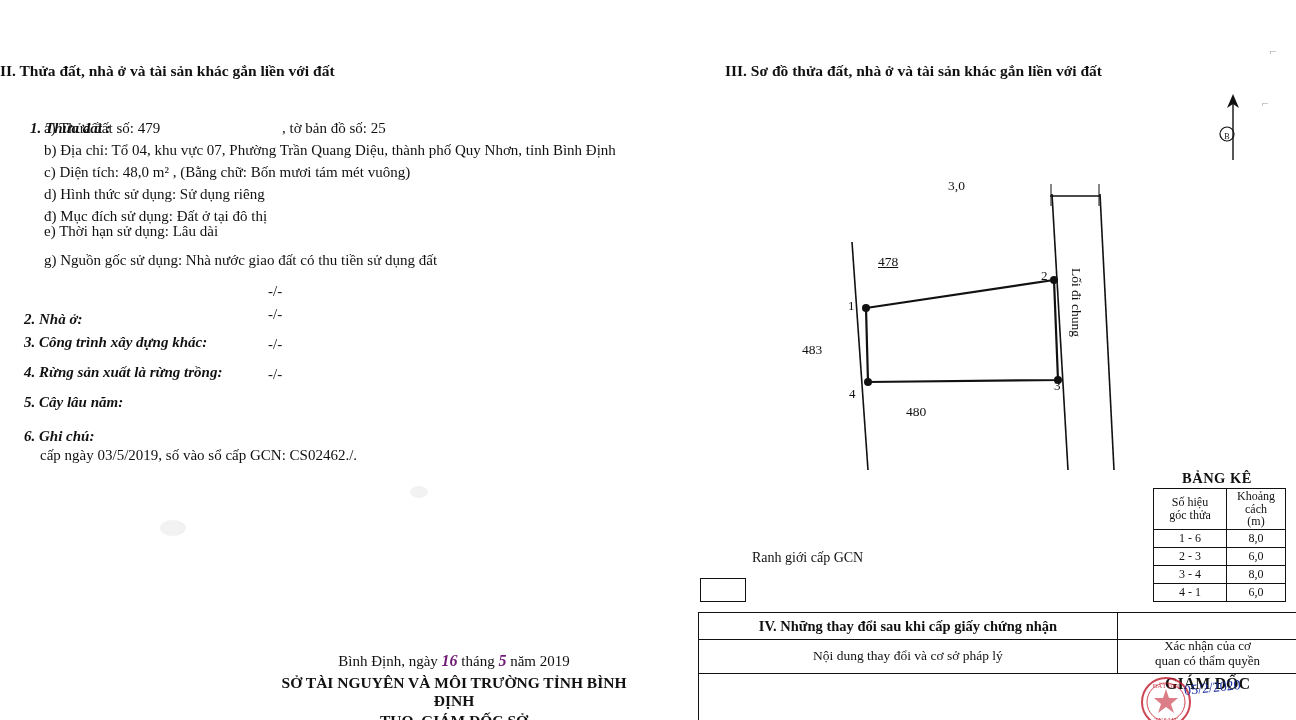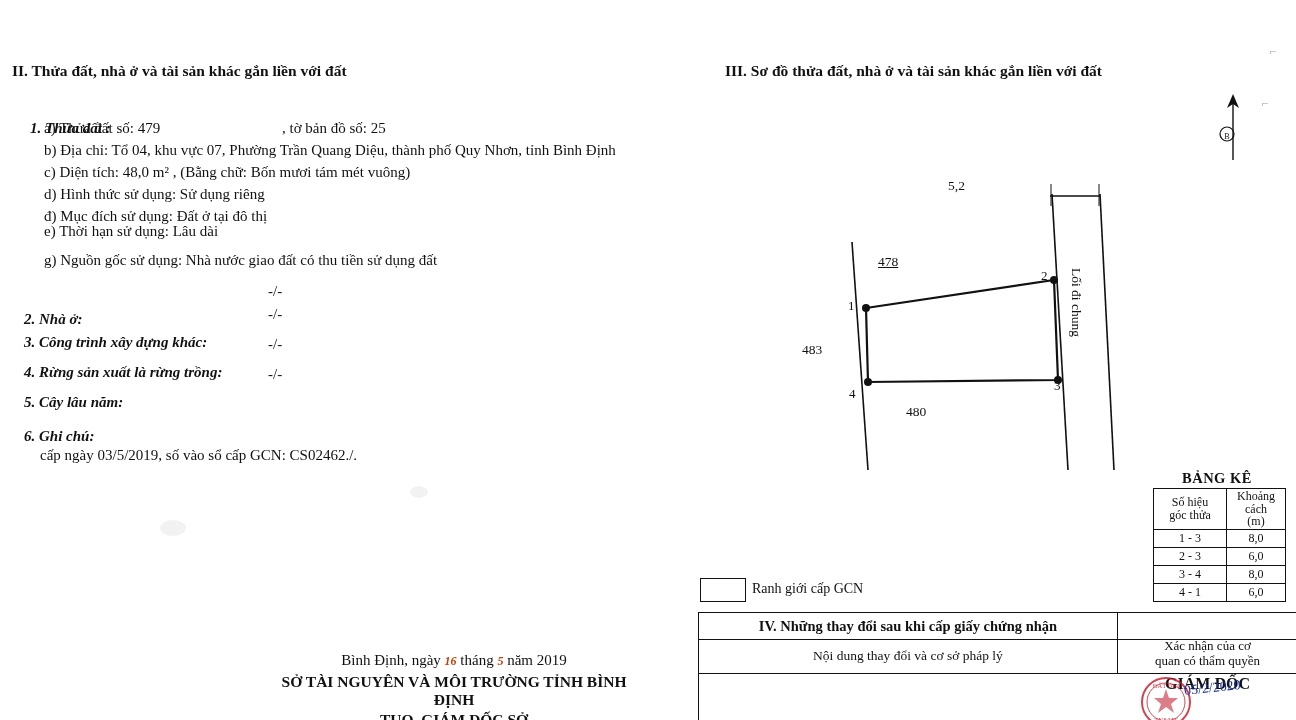--- a/index.html
+++ b/index.html
@@ -5,41 +5,41 @@
   html,body{margin:0;padding:0;}
   body{
     width:1296px;height:720px;background:#ffffff;position:relative;overflow:hidden;
     font-family:"Liberation Serif", serif;color:#111;
   }
   .page{position:absolute;inset:0;}
 
   
   .left{position:absolute;left:0;top:0;width:690px;height:720px;}
   .sec-title{position:absolute;font-weight:bold;font-size:15.5px;}
-  #sec2-title{left:12px;top:62px;text-align:center;}
+  #sec2-title{left:0;top:62px;text-align:center;}
   .it{position:absolute;font-size:15px;white-space:nowrap;}
   .ital{font-style:italic;font-weight:bold;margin-top:28px;}
   .dash{position:absolute;font-size:15px;}
 
   
   .right{position:absolute;left:690px;top:0;width:606px;height:720px;}
   #sec3-title{position:absolute;left:35px;top:62px;font-weight:bold;font-size:15.5px;white-space:nowrap;}
 
   
   .north{position:absolute;left:528px;top:92px;width:30px;height:70px;}
 
   
   .diagram{position:absolute;left:110px;top:150px;width:420px;height:320px;}
   .plabel{position:absolute;font-size:13.5px;}
   .pnum{position:absolute;font-size:13px;}
   .vert{writing-mode:vertical-rl;text-orientation:mixed;font-size:13.5px;}
 
   
   .legend-box{position:absolute;left:10px;top:578px;width:44px;height:22px;border:1.5px solid #111;}
-  .legend-text{position:absolute;left:62px;top:581px;font-size:14px;}
+  .legend-text{position:absolute;left:62px;top:550px;font-size:14px;}
 
   
   .bk-title{position:absolute;left:492px;top:470px;font-size:14.5px;font-weight:bold;letter-spacing:.5px;}
   table.bk{position:absolute;left:463px;top:488px;border-collapse:collapse;font-size:12px;}
   table.bk th, table.bk td{border:1px solid #111;text-align:center;padding:1px 3px;}
   table.bk th{font-weight:normal;line-height:1.05;}
   .bk-c1{width:66px;}
   .bk-c2{width:52px;}
 
   
@@ -63,21 +63,21 @@
   .stamp{position:absolute;left:436px;top:676px;width:120px;height:46px;overflow:hidden;}
   .stamp svg{position:absolute;left:0;top:0;}
   .stamp-date{position:absolute;left:494px;top:680px;font-size:14px;color:#1b2fa0;
     font-family:"Liberation Serif",serif;transform:rotate(-6deg);}
 
   
   .sig{position:absolute;left:274px;top:652px;width:360px;text-align:center;}
   .sig .l1{font-size:15px;}
   .sig .l2{font-weight:bold;font-size:15.5px;margin-top:4px;}
   .sig .l3{font-weight:bold;font-size:15.5px;margin-top:2px;}
-  .hand{font-family:"Liberation Serif",serif;font-style:italic;font-weight:bold;color:#c2410c;font-size:12px;}
+  .hand{font-family:"Liberation Serif",serif;font-style:italic;font-weight:bold;color:#701a75;font-size:16px;}
 
   
   .smudge{position:absolute;background:#000;opacity:.05;border-radius:50%;}
   .tiny-mark{position:absolute;color:#333;opacity:.5;font-size:12px;}
 </style>
 </head>
 <body>
 
 <div class="page">
 
@@ -165,21 +165,21 @@
 
       <div class="pnum" style="left:48px;top:148px;">1</div>
       <div class="pnum" style="left:241px;top:118px;">2</div>
       <div class="pnum" style="left:254px;top:228px;">3</div>
       <div class="pnum" style="left:49px;top:236px;">4</div>
 
       <div class="plabel" style="left:78px;top:104px;text-decoration:underline;">478</div>
       <div class="plabel" style="left:2px;top:192px;">483</div>
       <div class="plabel" style="left:106px;top:254px;">480</div>
 
-      <div class="plabel" style="left:148px;top:28px;">5,2</div>
+      <div class="plabel" style="left:148px;top:28px;">3,0</div>
 
       <div class="vert" style="position:absolute;left:268px;top:118px;">Lối đi chung</div>
     </div>
 
     <div class="legend-box"></div>
     <div class="legend-text">Ranh giới cấp GCN</div>
 
     <div class="bk-title">BẢNG KÊ</div>
     <table class="bk">
       <thead>
@@ -190,21 +190,21 @@
           </th>
           <th class="bk-c2">
             <div>Khoảng</div>
             <div>cách</div>
             <div>(m)</div>
           </th>
         </tr>
       </thead>
       <tbody>
         <tr>
-          <td>1 - 3</td>
+          <td>1 - 6</td>
           <td>8,0</td>
         </tr>
         <tr>
           <td>2 - 3</td>
           <td>6,0</td>
         </tr>
         <tr>
           <td>3 - 4</td>
           <td>8,0</td>
         </tr>

